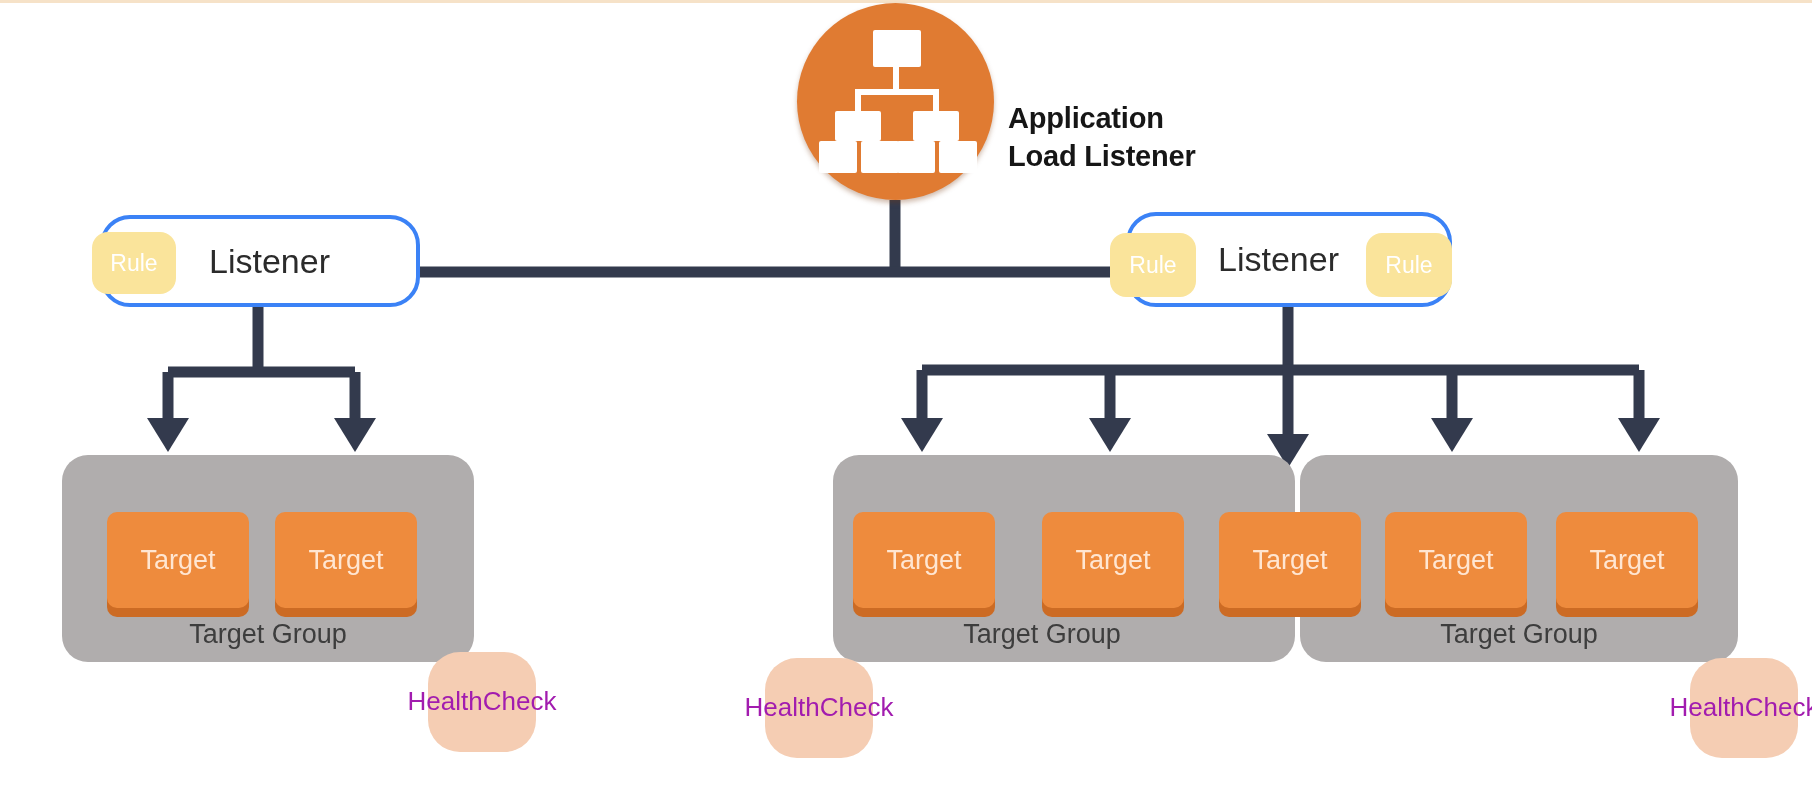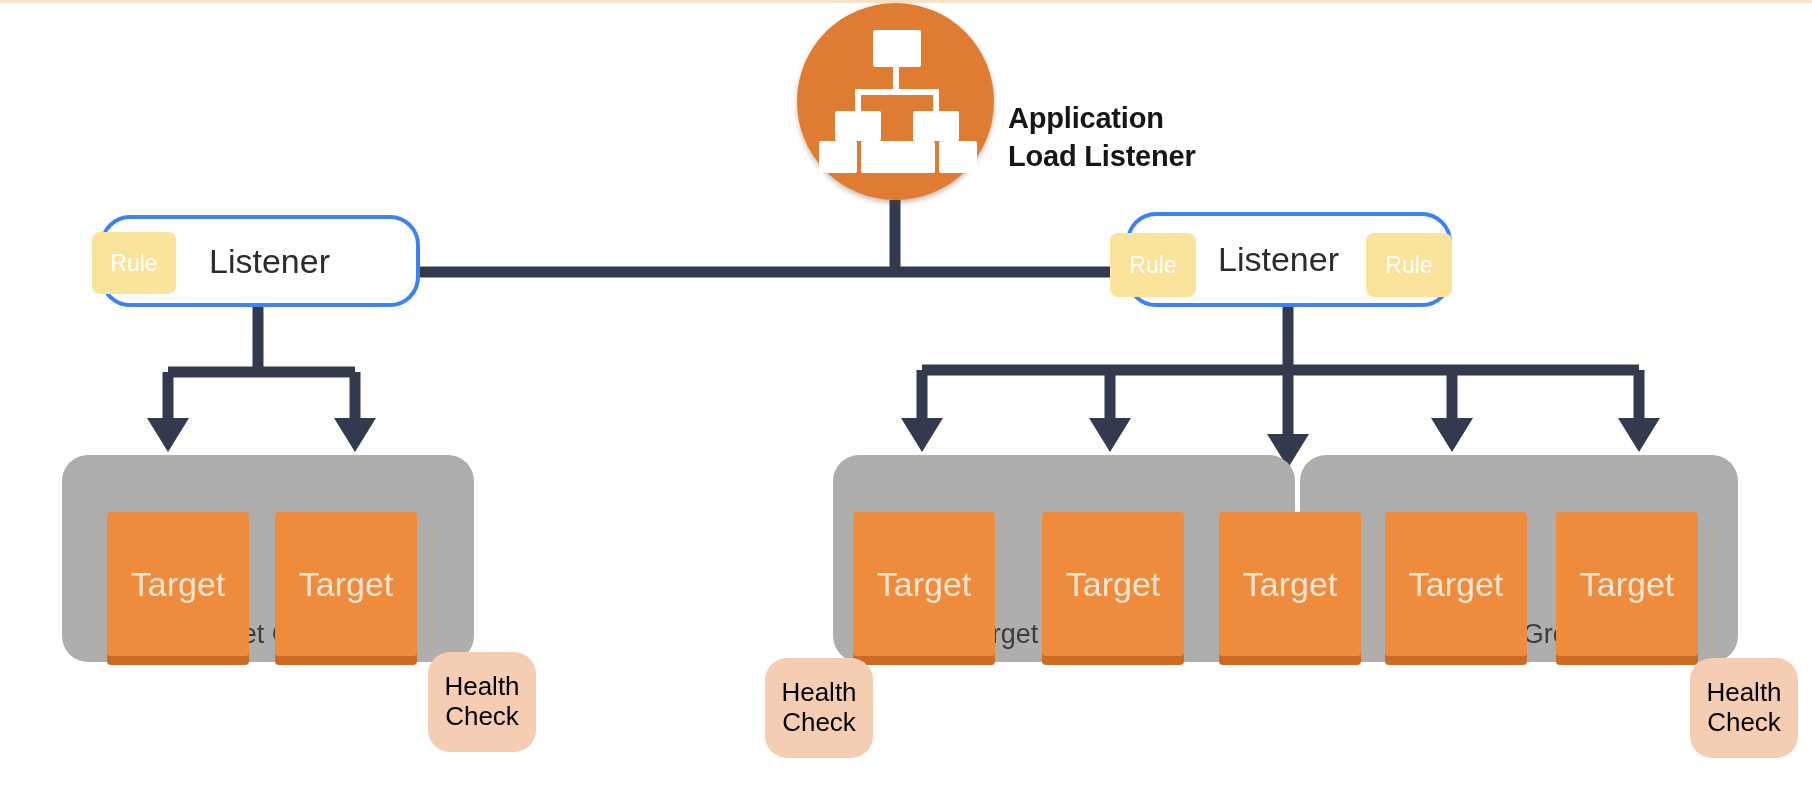--- a/index.html
+++ b/index.html
@@ -66,21 +66,21 @@
     align-items: center;
   }
   .listener-label {
     font-size: 34px;
     color: #2b2b2b;
     white-space: nowrap;
   }
   .rule-badge {
     position: absolute;
     background: #fae49b;
-    border-radius: 8px;
+    border-radius: 16px;
     color: #ffffff;
     font-size: 23px;
     display: flex;
     align-items: center;
     justify-content: center;
     box-sizing: border-box;
   }
 
   #listener-left { left: 100px; top: 215px; width: 320px; height: 92px; }
   #listener-left .listener-label { margin-left: 105px; }
@@ -97,40 +97,40 @@
   .tg-label {
     position: absolute;
     bottom: 12px;
     width: 100%;
     text-align: center;
     font-size: 27px;
     color: #3d3d3d;
   }
   .target {
     position: absolute;
-    width: 142px; height: 144px;
+    width: 142px; height: 96px;
     background: #ee8b3d;
-    border-radius: 4px;
+    border-radius: 10px;
     box-shadow: 0 9px 0 0 #cc6b24;
     display: flex;
     align-items: center;
     justify-content: center;
     color: #ffe6d2;
-    font-size: 34px;
+    font-size: 27px;
   }
   .health-check {
     position: absolute;
     width: 108px; height: 100px;
     background: #f5cdb3;
-    border-radius: 22px;
-    display: flex;
-    flex-direction: column;
+    border-radius: 32px;
+    display: flex;
+    flex-direction: row;
     align-items: center;
     justify-content: center;
-    color: #000000;
+    color: #a21caf;
     font-size: 26px;
     line-height: 1.15;
     text-align: center;
   }
 </style>
 </head>
 <body>
 
 <div id="stage">
 

